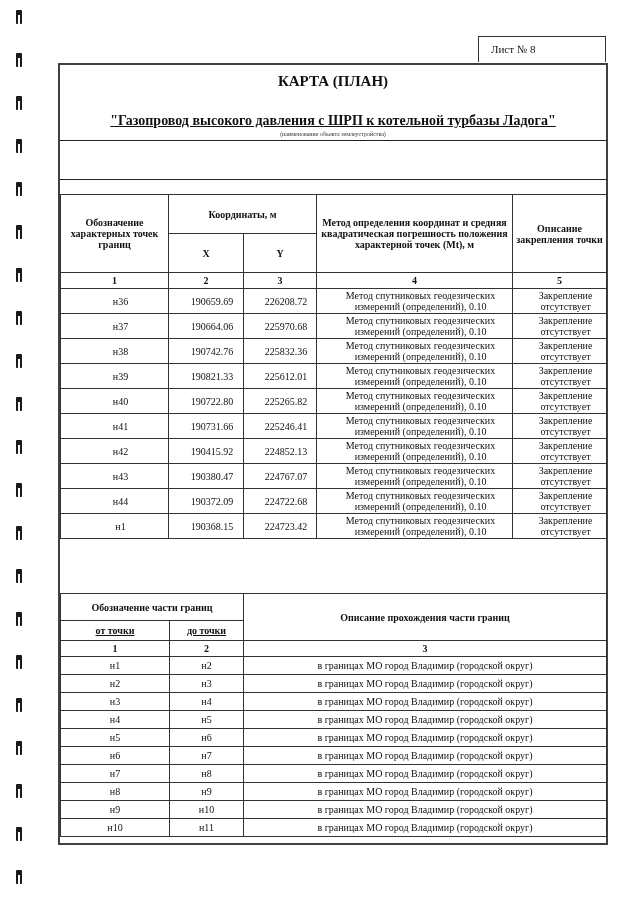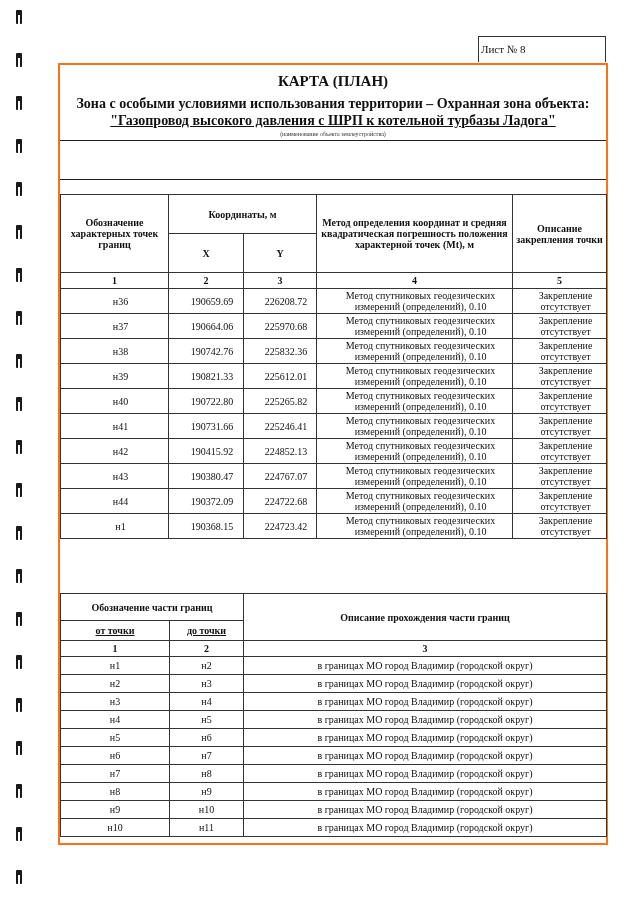--- a/index.html
+++ b/index.html
@@ -8,25 +8,25 @@
     background: #ffffff; color: #111;
     font-family: "Liberation Serif", "DejaVu Serif", serif;
   }
   .binding { position: absolute; left: 16px; width: 6px; height: 14px; }
   .binding .bar { position: absolute; inset: 0; background: #1a1a1a; border-radius: 1px; }
   .binding .notch { position: absolute; left: 2px; top: 5px; width: 2px; height: 9px; background: #fff; }
 
   .sheet-box {
     position: absolute; left: 478px; top: 36px; width: 128px; height: 26px;
     border: 1px solid #333; border-bottom: none; box-sizing: border-box;
-    font-size: 11px; padding: 6px 0 0 2px;
+    font-size: 11px; padding: 6px 0 0 12px;
   }
   .frame {
     position: absolute; left: 58px; top: 63px; width: 550px; height: 782px;
-    border: 2px solid #f97316; box-sizing: border-box;
+    border: 2px solid #404040; box-sizing: border-box;
   }
   .title { position: absolute; left: 0; right: 0; text-align: center; font-weight: bold; }
   .t1 { top: 8px; font-size: 15px; }
   .t2 { top: 31px; font-size: 14px; }
   .t3 { top: 48px; font-size: 14px; }
   .t3 span { text-decoration: underline; }
   .caption { position: absolute; top: 66px; left: 0; right: 0; text-align: center; font-size: 6px; color: #333; }
   .hline { position: absolute; left: 0; right: 0; height: 0; border-top: 1px solid #222; }
   .section-head { position: absolute; top: 78px; left: 0; right: 0; height: 36px; text-align: center; line-height: 36px; font-weight: bold; font-size: 14px; }
   .para { position: absolute; left: 2px; right: 2px; font-size: 10px; line-height: 12px; }
@@ -134,21 +134,20 @@
       <div class="notch"></div>
     </div>
   </div>
 
 <div class="sheet-box">
   <span>Лист № 8</span>
 </div>
 
 <div class="frame">
   <div class="title t1">КАРТА (ПЛАН)</div>
-  <div class="title t2">Зона с особыми условиями использования территории – Охранная зона объекта:</div>
   <div class="title t3"><span>"Газопровод высокого давления с ШРП к котельной турбазы Ладога"</span></div>
   <div class="caption">(наименование объекта землеустройства)</div>
   <div class="hline" style="top:75px"></div>
   <div class="hline" style="top:114px"></div>
 
 
   <table class="t-points">
     <colgroup>
         <col style="width:108px">
         <col style="width:75px">

